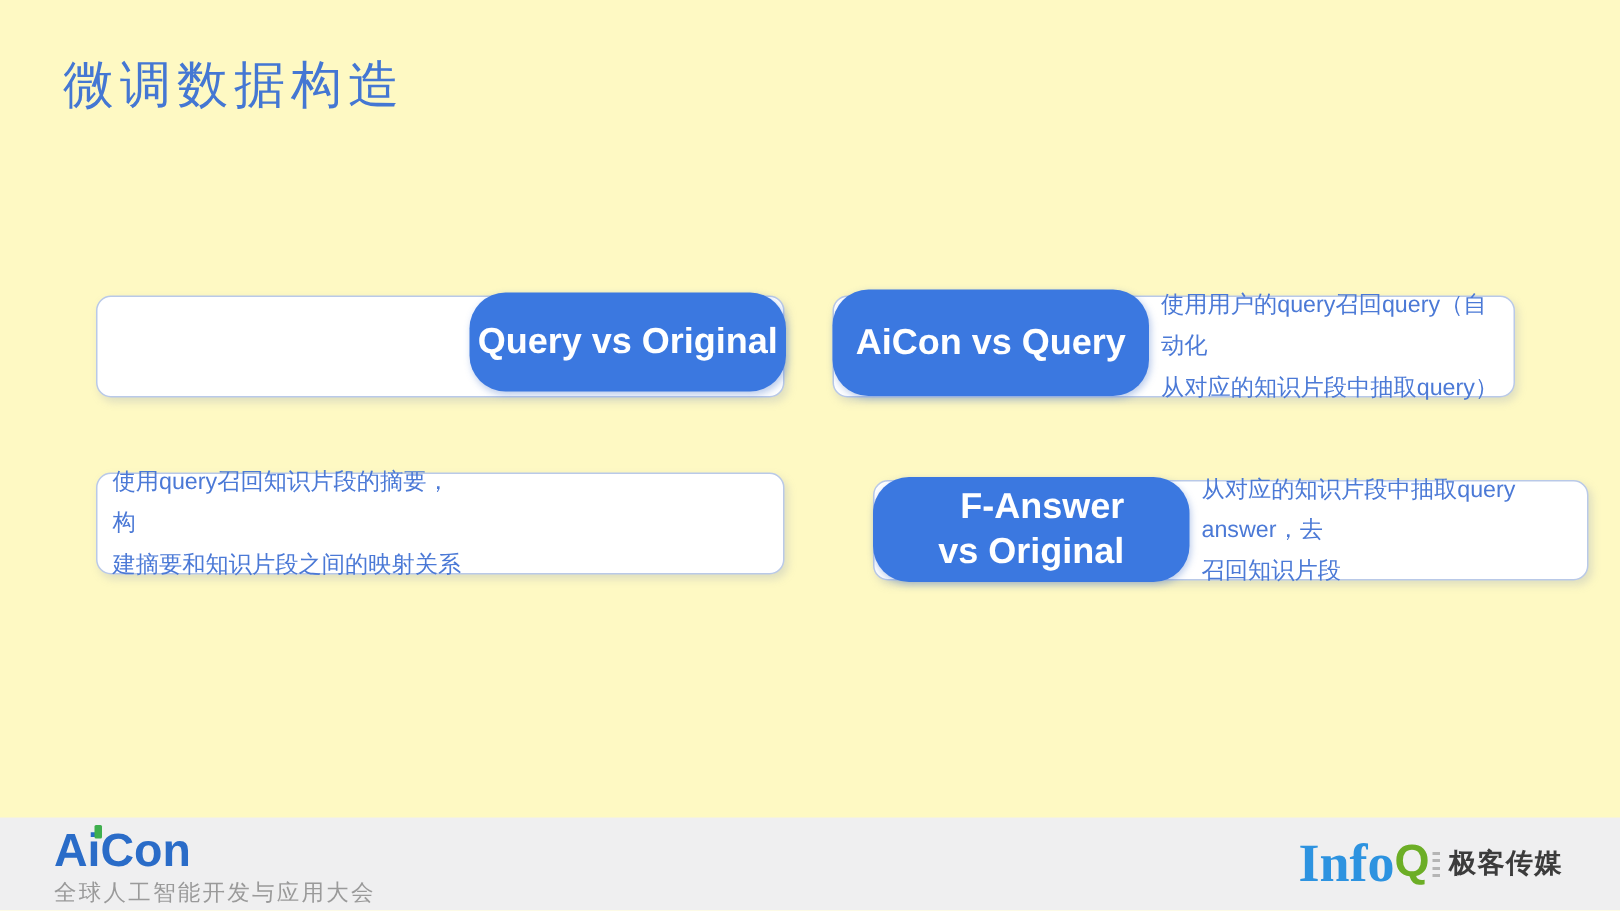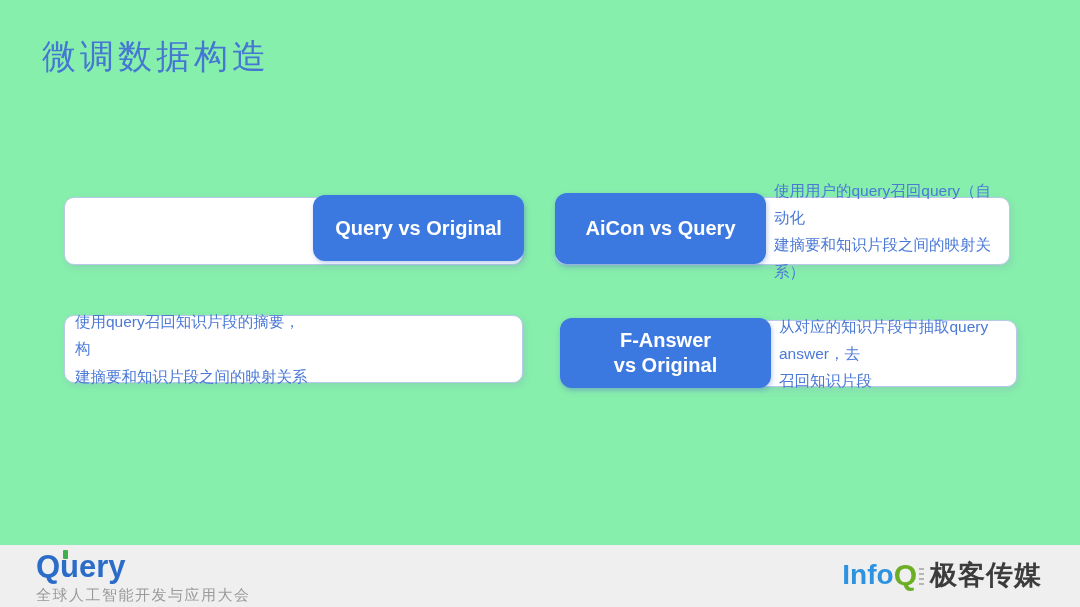--- a/index.html
+++ b/index.html
@@ -1,117 +1,117 @@
 <!DOCTYPE html>
 <html><head>
 <meta charset="utf-8">
 <style>
   html,body{margin:0;padding:0;background:#ffffff;}
   .slide{
-    position:relative;width:1080px;height:607px;background:#86efac;
+    position:relative;width:1080px;height:607px;background:#fef9c3;
     font-family:"Liberation Sans","DejaVu Sans",sans-serif;overflow:hidden;
   }
   .page-title{
     position:absolute;left:42px;top:34px;
     font-family:"Liberation Serif","DejaVu Serif",serif;
     font-size:34px;color:#4477d3;letter-spacing:4px;font-weight:400;
   }
   
   .card{
     position:absolute;background:#ffffff;
     border:1px solid #b9c9e8;border-radius:10px;
     box-shadow:2px 3px 6px rgba(140,155,185,0.28);
   }
   .card-desc{
     position:absolute;top:0;bottom:0;display:flex;align-items:center;
     font-size:15.5px;color:#4b79d6;line-height:1.75;white-space:pre-line;
   }
   .card-btn{
-    position:absolute;background:#3b78e0;border-radius:12px;
+    position:absolute;background:#3b78e0;border-radius:24px;
     display:flex;align-items:center;justify-content:center;
-    color:#ffffff;font-weight:700;font-size:20px;line-height:1.25;
-    text-align:center;white-space:pre-line;
+    color:#ffffff;font-weight:700;font-size:24px;line-height:1.25;
+    text-align:right;white-space:pre-line;
     box-shadow:1px 2px 5px rgba(60,110,200,0.35);
   }
   
   .c1{left:64px;top:197px;width:457px;height:66px;}
   .c1 .card-desc{left:10px;width:240px;}
   .c1 .card-btn{right:-2px;top:-3px;width:211px;height:66px;}
   
   .c2{left:555px;top:197px;width:453px;height:66px;}
   .c2 .card-desc{left:218px;width:232px;}
   .c2 .card-btn{left:-1px;top:-5px;width:211px;height:71px;}
   
   .c3{left:64px;top:315px;width:457px;height:66px;}
   .c3 .card-desc{left:10px;width:240px;}
   .c3 .card-btn{right:-2px;top:-2px;width:211px;height:70px;}
   
-  .c4{left:560px;top:320px;width:455px;height:65px;}
+  .c4{left:582px;top:320px;width:455px;height:65px;padding-left:20px;}
   .c4 .card-desc{left:218px;width:236px;}
   .c4 .card-btn{left:-1px;top:-3px;width:211px;height:70px;}
   
   .footer{
     position:absolute;left:0;top:545px;width:1080px;height:62px;
     background:#efeff0;
   }
   .aicon{position:absolute;left:36px;top:6px;}
   .aicon-logo{
     position:relative;font-size:31px;font-weight:700;color:#2a6cc8;
     letter-spacing:0px;line-height:1;
   }
   .aicon-i-accent{
     position:absolute;left:27px;top:-1px;width:5px;height:9px;
     background:#3faf4e;border-radius:1px;
   }
   .aicon-line1{font-size:15px;color:#9a9a9a;letter-spacing:1.5px;margin-top:4px;}
   .aicon-line2{font-size:9px;color:#9a9a9a;letter-spacing:4px;margin-top:2px;}
   .aicon-line2 .green{color:#3faf4e;font-weight:700;letter-spacing:0;}
   .infoq{position:absolute;right:38px;top:12px;display:flex;align-items:center;}
-  .infoq-info{font-size:28px;font-weight:700;color:#2d93e0;line-height:1;}
+  .infoq-info{font-size:36px;font-weight:700;color:#2d93e0;line-height:1;font-family:Liberation Serif, serif;}
   .infoq-q{font-size:30px;font-weight:700;color:#6cae26;line-height:1;}
   .infoq-submark{
     width:5px;height:18px;margin:4px 6px 0 2px;
     background:repeating-linear-gradient(#b5b5b5 0 2px,transparent 2px 5px);
   }
-  .infoq-brand{font-size:27px;font-weight:700;color:#3c3c3c;letter-spacing:1px;}
+  .infoq-brand{font-size:18px;font-weight:700;color:#3c3c3c;letter-spacing:1px;}
 </style>
 </head>
 <body>
 
 <div class="slide">
 
   <div class="page-title">微调数据构造</div>
 
   <div class="card c1">
     <div class="card-btn">Query vs Original</div>
   </div>
 
   <div class="card c2">
     <div class="card-btn">AiCon vs Query</div>
     <div class="card-desc">使用用户的query召回query（自动化
-建摘要和知识片段之间的映射关系）</div>
+从对应的知识片段中抽取query）</div>
   </div>
 
   <div class="card c3">
     <div class="card-desc">使用query召回知识片段的摘要，构
 建摘要和知识片段之间的映射关系</div>
   </div>
 
   <div class="card c4">
     <div class="card-btn">F-Answer
 vs Original</div>
     <div class="card-desc">从对应的知识片段中抽取query answer，去
 召回知识片段</div>
   </div>
 
   <div class="footer">
 
     <div class="aicon">
       <div class="aicon-logo">
-        <span>Query</span>
+        <span>AiCon</span>
         <span class="aicon-i-accent"></span>
       </div>
       <div class="aicon-line1">全球人工智能开发与应用大会</div>
       <div class="aicon-line2"><span class="green">暨</span><span>大模型应用生态展</span></div>
     </div>
 
     <div class="infoq">
       <span class="infoq-info">Info</span>
       <span class="infoq-q">Q</span>
       <span class="infoq-submark"></span>

